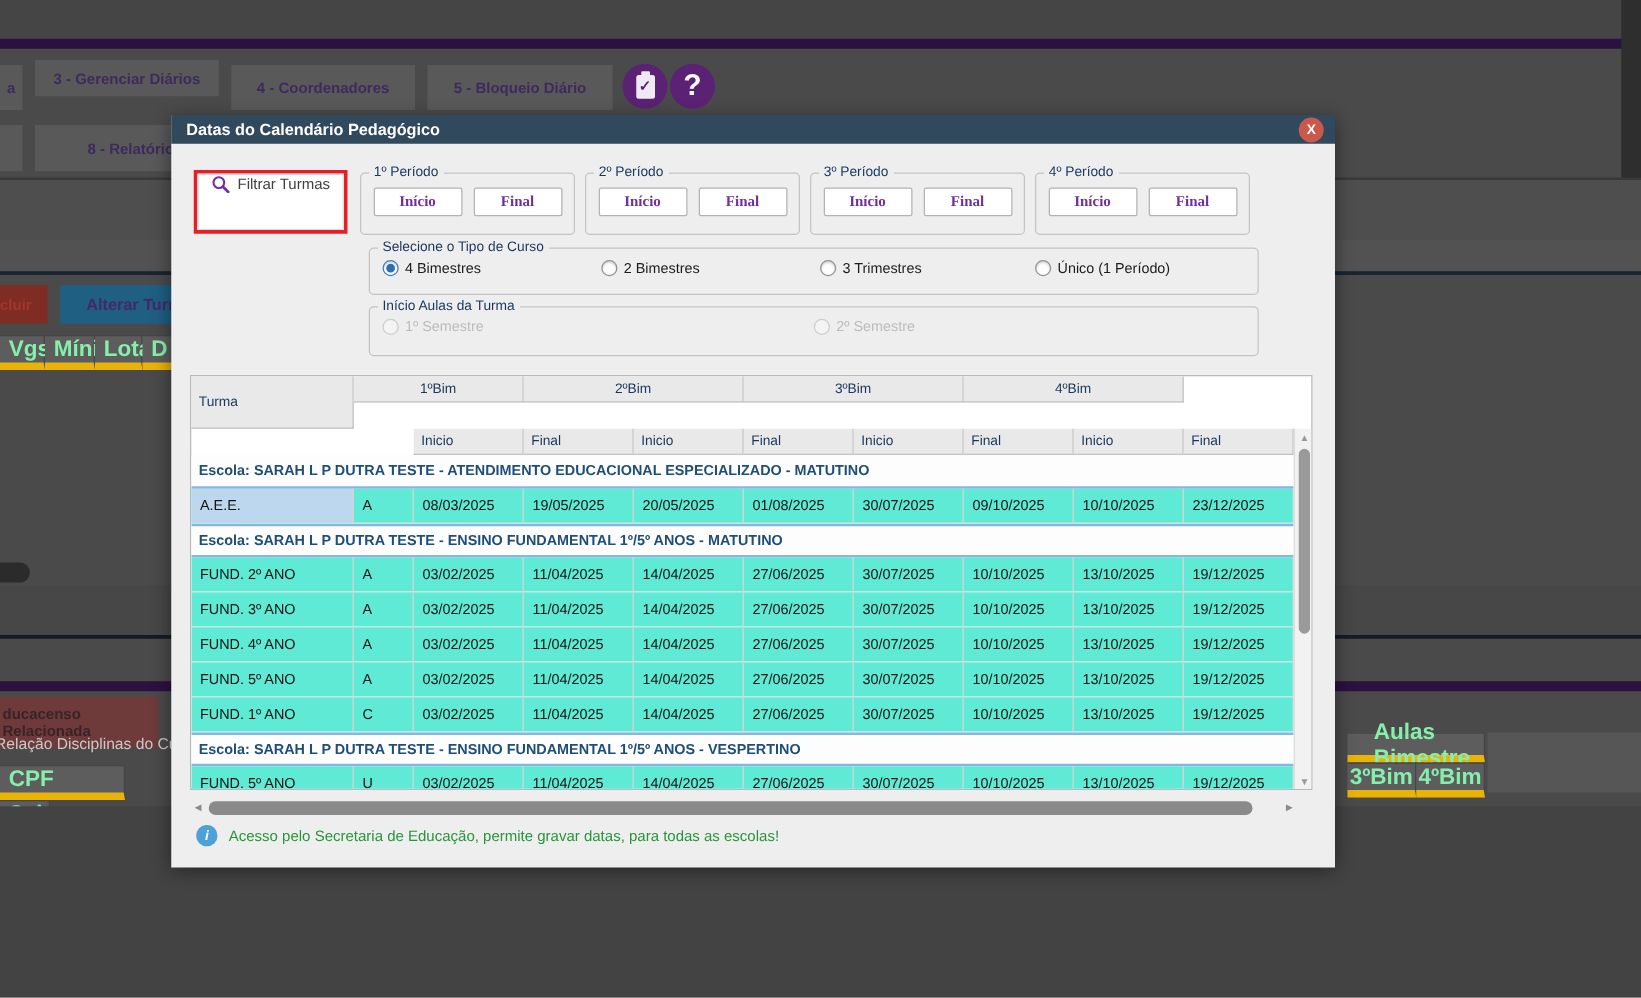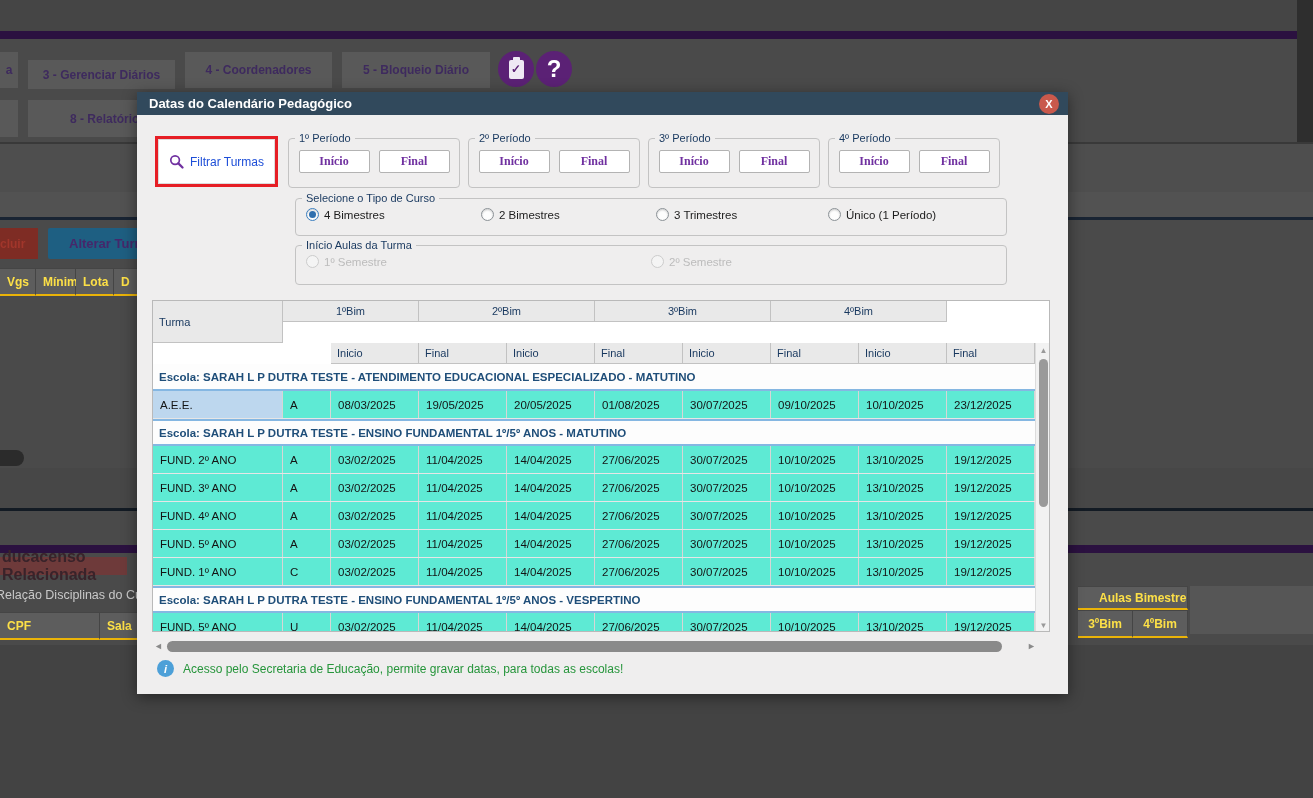--- a/index.html
+++ b/index.html
@@ -7,21 +7,21 @@
   body { font-family:"Liberation Sans", sans-serif; background:#4a4a4a; position:relative; }
   .abs { position:absolute; }
 
   
   .bg-topstrip { left:0; top:0; width:1313px; height:31px; background:#454545; }
   .bg-purplebar { left:0; top:31px; width:1313px; height:8px; background:#2b1140; }
   .bg-rightdark { left:1297px; top:0; width:16px; height:186px; background:#2e2e2e; }
   .tab { background:#595959; color:#3e2a5e; font-weight:bold; font-size:12px;
          display:flex; align-items:center; justify-content:center; }
   .tab-partial1 { left:0; top:52px; width:18px; height:36px; }
-  .tab-1 { left:28px; top:60px; width:147px; height:29px; }
+  .tab-1 { left:28px; top:48px; width:147px; height:29px; }
   .tab-2 { left:185px; top:52px; width:147px; height:36px; }
   .tab-3 { left:342px; top:52px; width:148px; height:36px; }
   .tab-partial2 { left:0; top:100px; width:18px; height:37px; }
   .tab-4 { left:28px; top:100px; width:160px; height:37px; }
   .circle-icon { width:36px; height:36px; border-radius:50%; background:#5b2175; color:#fff;
                  display:flex; align-items:center; justify-content:center; }
   .icon-clip { left:498px; top:51px; }
   .icon-help { left:536px; top:51px; font-size:24px; font-weight:bold; }
   .clip-board { width:15px; height:19px; background:#efe9f4; border-radius:2px; position:relative;
                 display:flex; align-items:center; justify-content:center;
@@ -32,52 +32,52 @@
   .bg-band1 { left:0; top:144px; width:1313px; height:48px; background:#4e4e4e; }
   .bg-band2 { left:0; top:192px; width:1313px; height:25px; background:#525252; }
   .bg-navy1 { left:0; top:217px; width:1313px; height:3px; background:#192433; }
   .bg-btn-red { left:0; top:228px; width:38px; height:31px; background:#7e2c24; color:#a1362b;
                 font-weight:bold; font-size:12px; display:flex; align-items:center; justify-content:flex-start; }
   .bg-btn-blue { left:48px; top:228px; width:127px; height:31px; background:#1e5f82; color:#46276b;
                  font-weight:bold; font-size:13px; display:flex; align-items:center; justify-content:center;
                  border-radius:2px; }
   .bg-grid { display:flex; }
   .bg-grid .c { background:#5d5d5d; border-right:1px solid #454545; border-top:1px solid #454545;
-                border-bottom:2px solid #eab308; color:#fde047; font-size:12px; font-weight:bold;
+                border-bottom:6px solid #eab308; color:#86efac; font-size:18px; font-weight:bold;
                 display:flex; align-items:center; padding-left:7px; height:28px; }
   .bg-grid1 { left:0; top:268px; }
   .bg-pill { left:0; top:450px; width:24px; height:16px; background:#2b2b2b; border-radius:0 8px 8px 0; }
   .bg-band3 { left:0; top:468px; width:1313px; height:40px; background:#474747; }
   .bg-navy2 { left:0; top:508px; width:1313px; height:3px; background:#131b24; }
   .bg-purplebar2 { left:0; top:545px; width:1313px; height:8px; background:#2b1140; }
-  .bg-btn-maroon { left:0; top:557px; width:127px; height:18px; background:#6e3a3a; color:#39232a;
-                   font-weight:bold; font-size:16px; display:flex; align-items:center; padding-left:2px; }
+  .bg-btn-maroon { left:0; top:557px; width:127px; height:41px; background:#6e3a3a; color:#39232a;
+                   font-weight:bold; font-size:12px; display:flex; align-items:center; padding-left:2px; }
   .bg-relacao { left:-4px; top:588px; color:#c9c9c9; font-size:12.5px; }
-  .bg-grid2 { left:0; top:612px; }
+  .bg-grid2 { left:0; top:612px;flex-direction:column; }
   .bg-right-title { left:1078px; top:586px; }
   .bg-right-title .c { height:24px;padding-left:21px; }
   .bg-right-sub { left:1078px; top:610px; }
   .bg-right-sub .c { justify-content:center; padding-left:0; }
   .bg-right-filler { left:1190px; top:586px; width:123px; height:48px; background:#565656; }
   .bg-bottom { left:0; top:645px; width:1313px; height:153px; background:#434343; }
 
   
   .modal { left:137px; top:92px; width:931px; height:602px; background:#efeeee; z-index:10;
            box-shadow:0 3px 14px rgba(0,0,0,.45); }
   .modal-titlebar { position:absolute; left:0; top:0; width:100%; height:23px; background:#31495c;
                     display:flex; align-items:center; }
   .modal-title { color:#fff; font-weight:bold; font-size:13px; padding-left:12px; }
   .modal-close { position:absolute; right:9px; top:2px; width:20px; height:20px; border-radius:50%;
                  background:#c9594c; color:#fff; font-size:11px; font-weight:bold;
                  display:flex; align-items:center; justify-content:center; cursor:pointer; }
   .filter-wrap { position:absolute; left:18px; top:44px; width:123px; height:51px;
                  border:3px solid #e61e25; background:#fff; }
   .filter-btn { width:100%; height:100%; background:#fff; border:1px solid #dcdcdc;
-                display:flex; align-items:center; justify-content:center; gap:6px;
-                color:#1d4ed8; font-size:12px; cursor:pointer; }
+                display:flex; align-items:flex-start; justify-content:center; gap:6px;
+                color:#404040; font-size:12px; cursor:pointer; }
   fieldset { border:1px solid #c3c3c3; border-radius:4px; }
   legend { color:#17375e; font-size:11px; padding:0 4px; margin-left:6px; }
   .periods { position:absolute; left:151px; top:40px; display:flex; gap:8px; }
   .period-fs { width:172px; height:56px; }
   .period-btns { display:flex; justify-content:center; gap:9px; margin-top:6px; }
   .pf-btn { width:71px; height:23px; background:#fff; border:1px solid #b3b3b3; border-radius:2px;
             color:#7030a0; font-weight:bold; font-size:12px; cursor:pointer;
             font-family:Liberation Serif, serif; }
   .tipo-fs { position:absolute; left:158px; top:100px; width:712px; height:44px; }
   .inicio-fs { position:absolute; left:158px; top:147px; width:712px; height:46px; }

